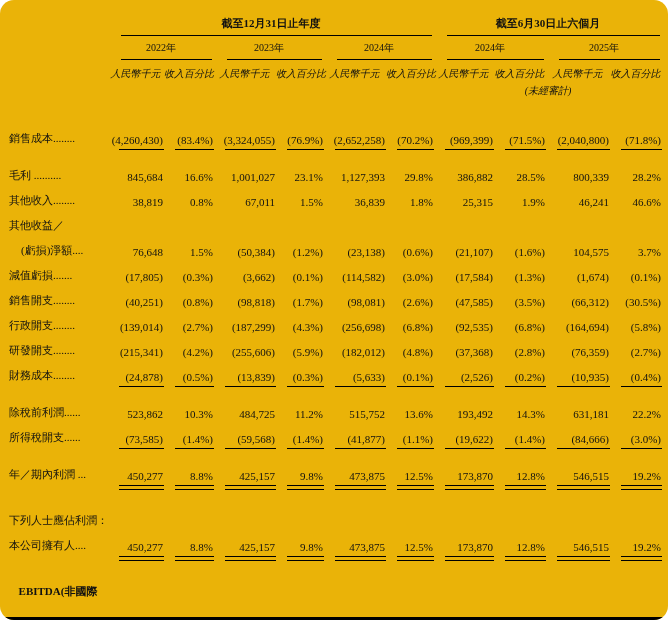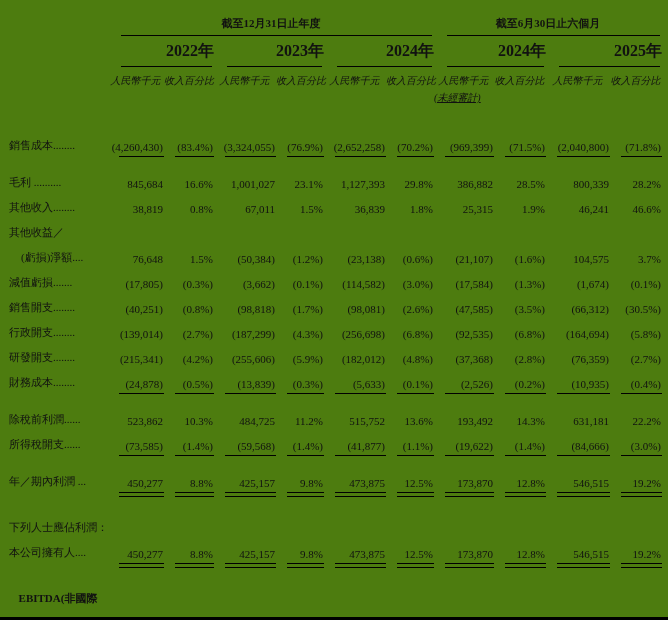--- a/index.html
+++ b/index.html
@@ -7,55 +7,56 @@
   body {
     width: 668px; height: 620px;
     background: #ffffff;
     color: #111111;
     font-family: "Liberation Serif", "DejaVu Serif", serif;
   }
   .page {
     position: relative;
     width: 668px; height: 620px;
     overflow: hidden;
-    background: #4d7c0f;
+    background: #eab308;
+    border-radius: 14px;
   }
   table.fin {
     border-collapse: separate;
     border-spacing: 0;
     table-layout: fixed;
     width: 654px;
     margin: 6px 6px 0 8px;
   }
   td { vertical-align: bottom; }
 
   
   .group-hdr {
     font-weight: bold; text-align: center; font-size: 11px;
     position: relative; padding: 10px 0 5px 0; white-space: nowrap;
   }
   .group-hdr::after {
     content: ""; position: absolute; left: 13px; right: 2px; bottom: 0;
     border-top: 1px solid #000;
   }
   .year-hdr {
-    font-weight: bold; text-align: right; font-size: 16px;
+    font-weight: normal; text-align: center; font-size: 10px;
     position: relative; padding: 5px 0 5px 0; white-space: nowrap;
   }
   .year-hdr::after {
     content: ""; position: absolute; left: 13px; right: 2px; bottom: 0;
     border-top: 1px solid #000;
   }
   .sub {
     font-style: italic; font-size: 10px; text-align: center;
     padding: 7px 1px 0 0; white-space: nowrap;
   }
   .note-cell {
-    font-style: italic; font-size: 10px; text-align: left;
-    padding: 3px 0 24px 0; white-space: nowrap; text-decoration: underline;
+    font-style: italic; font-size: 10px; text-align: center;
+    padding: 3px 0 24px 0; white-space: nowrap;
   }
   .note-spacer { padding: 3px 0 24px 0; }
 
   
   td.label {
     text-align: left; font-size: 11px; white-space: nowrap;
     padding-top: 9px; overflow: hidden;
   }
   td.label.indent { padding-left: 13px; }
   td.label.bold { font-weight: bold; }

